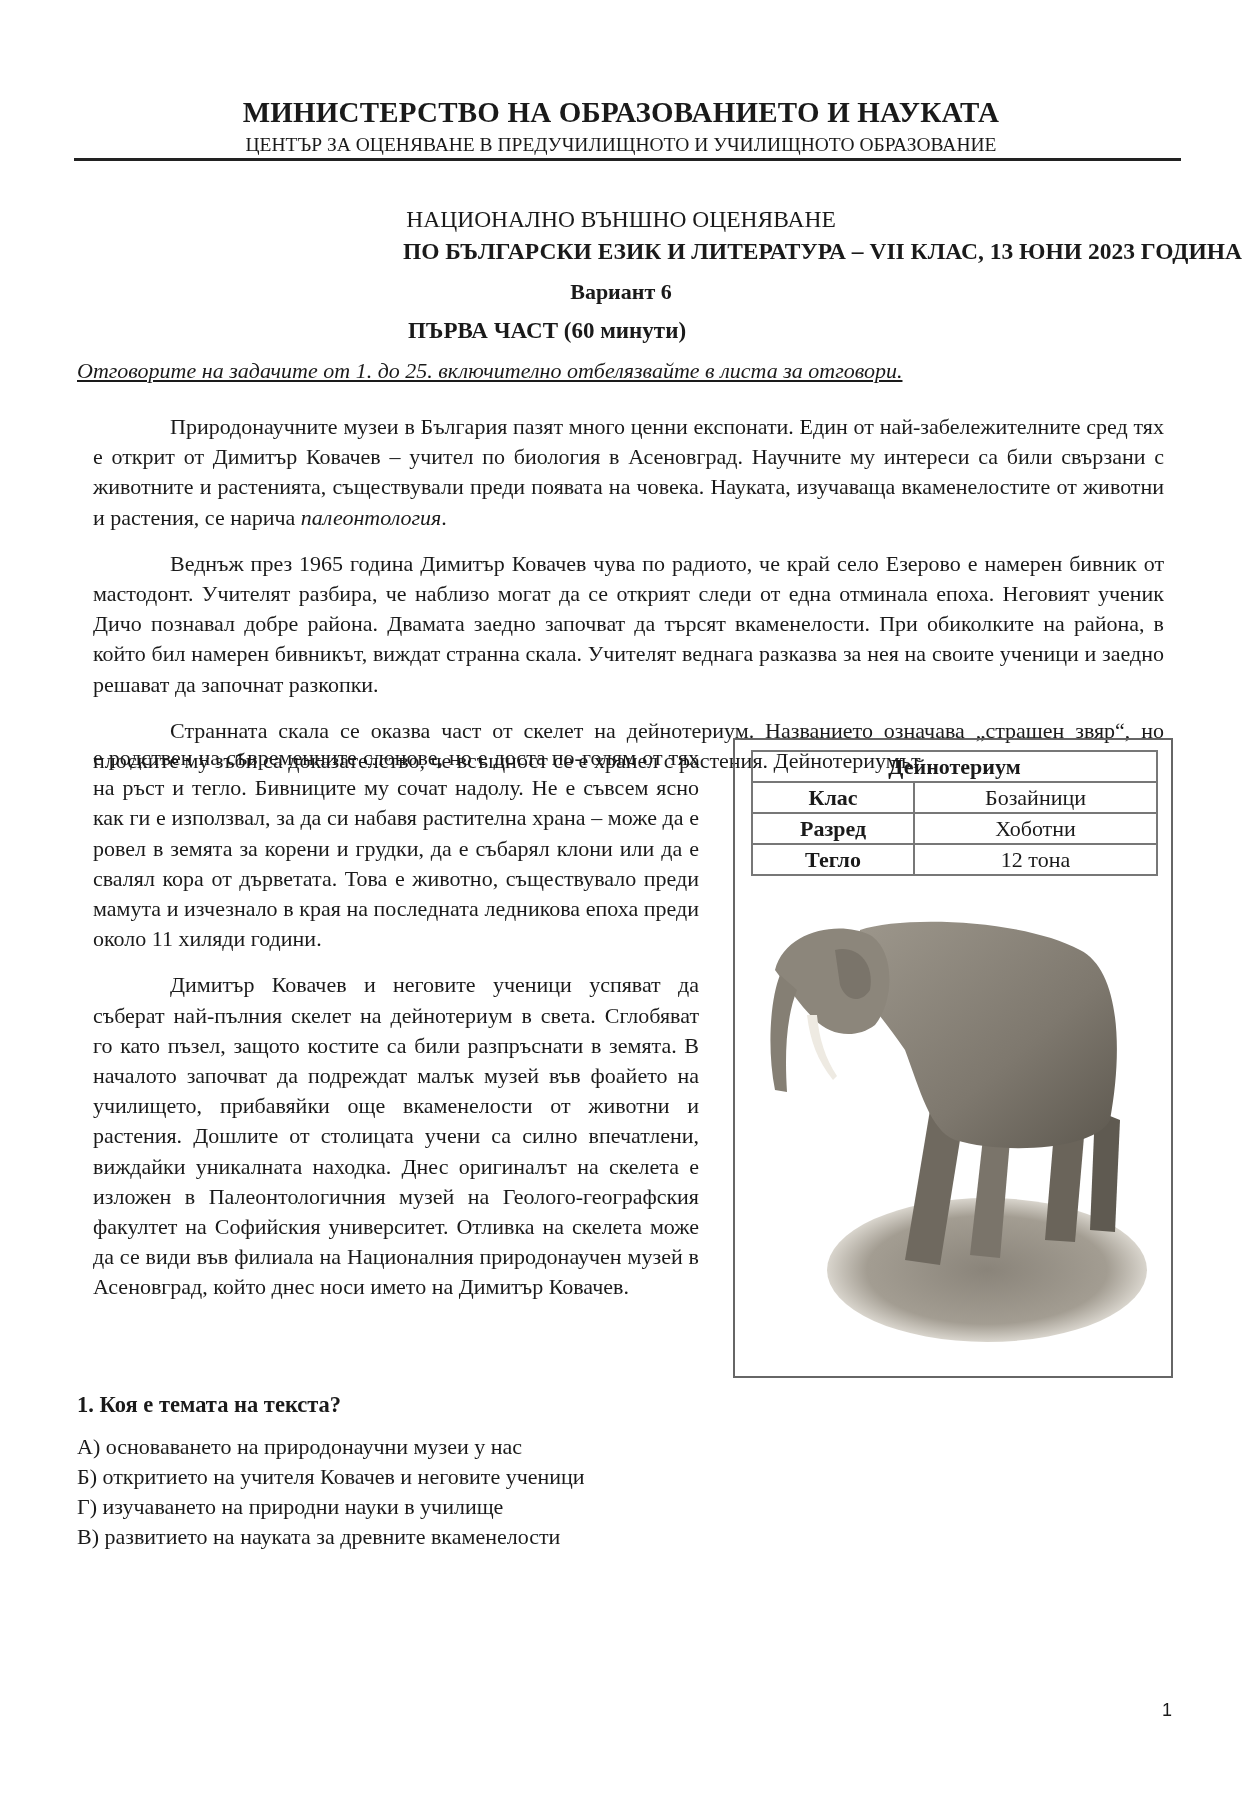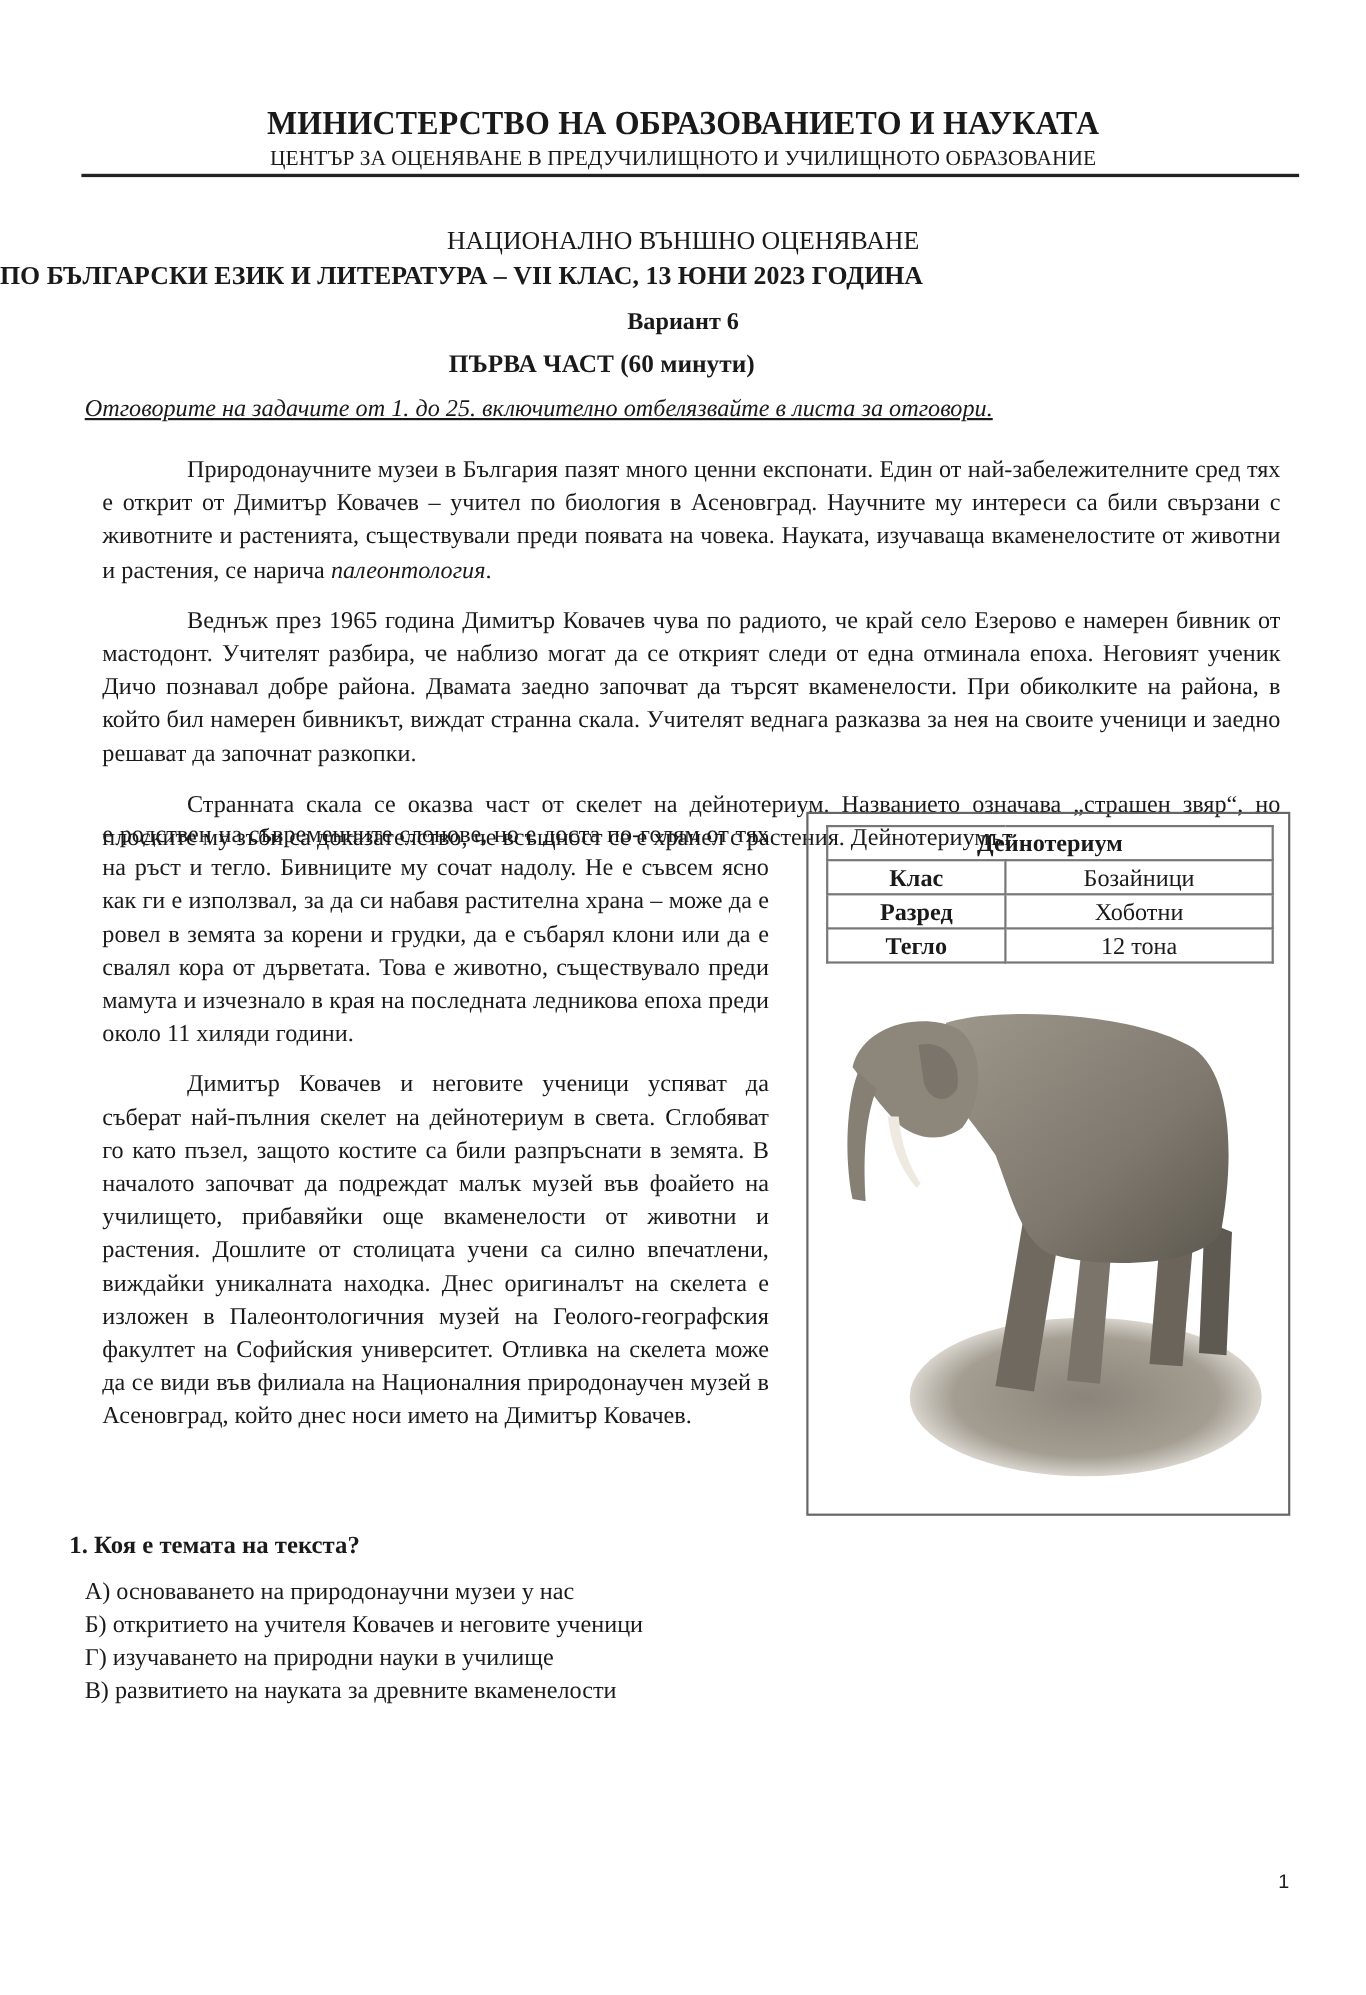--- a/index.html
+++ b/index.html
@@ -5,36 +5,36 @@
   html, body { margin: 0; padding: 0; background: #ffffff; }
   body { width: 1242px; height: 1814px; position: relative; overflow: hidden;
          font-family: "Liberation Serif", "DejaVu Serif", serif; color: #1a1a1a; }
   .abs { position: absolute; }
   .hdr1 { left: 0; width: 1242px; top: 96px; text-align: center; font-weight: bold;
           font-size: 29px; letter-spacing: 0.2px; transform: scaleY(1.05); }
   .hdr2 { left: 0; width: 1242px; top: 134px; text-align: center; font-weight: normal;
           font-size: 19.5px; }
   .rule { left: 74px; width: 1107px; top: 158px; height: 3px; background: #222; }
   .title1 { left: 0; width: 1242px; top: 206px; text-align: center; font-weight: normal; font-size: 23.5px; }
-  .title2 { left: 0; width: 1242px; top: 238px; text-align: left; font-weight: bold; font-size: 23.5px; }
+  .title2 { left: 0; width: 1242px; top: 238px; text-align: right; font-weight: bold; font-size: 23.5px; }
   .variant { left: 0; width: 1242px; top: 279px; text-align: center; font-weight: bold; font-size: 22px; }
   .part { left: 0; width: 1094px; top: 318px; text-align: center; font-weight: bold; font-size: 23px; }
   .instr { left: 77px; top: 358px; font-style: italic; text-decoration: underline; font-size: 22px; }
   .para { font-size: 22px; line-height: 30.2px; text-align: justify; }
   .para p { margin: 16px; text-indent: 77px; }
   .full { left: 77px; width: 1103px; top: 396px; }
   .narrow { left: 77px; width: 638px; }
   .box { left: 733px; top: 738px; width: 440px; height: 640px; border: 2px solid #666; box-sizing: border-box; }
   table.facts { position: absolute; left: 16px; top: 10px; width: 407px; border-collapse: collapse;
                 font-size: 22px; }
   table.facts td, table.facts th { border: 2px solid #777; padding: 0; height: 29px; text-align: center; line-height: 27px; }
   table.facts th { font-weight: bold; }
   table.facts td.k { font-weight: bold; width: 160px; }
   .pic { position: absolute; left: 20px; top: 170px; width: 400px; height: 440px; }
-  .question { left: 63px; top: 1392px; font-weight: bold; font-size: 22.5px; }
+  .question { left: 77px; top: 1392px; font-weight: bold; font-size: 22.5px; }
   .answers { left: 77px; top: 1432px; font-size: 22px; line-height: 30px; }
   .answers div { white-space: nowrap; }
   .pagenum { left: 1162px; top: 1700px; font-family: "Liberation Sans", "DejaVu Sans", sans-serif; font-size: 18px; }
   i { font-style: italic; }
 </style>
 </head>
 <body>
 
 <div class="abs hdr1">МИНИСТЕРСТВО НА ОБРАЗОВАНИЕТО И НАУКАТА</div>
 <div class="abs hdr2">ЦЕНТЪР ЗА ОЦЕНЯВАНЕ В ПРЕДУЧИЛИЩНОТО И УЧИЛИЩНОТО ОБРАЗОВАНИЕ</div>

